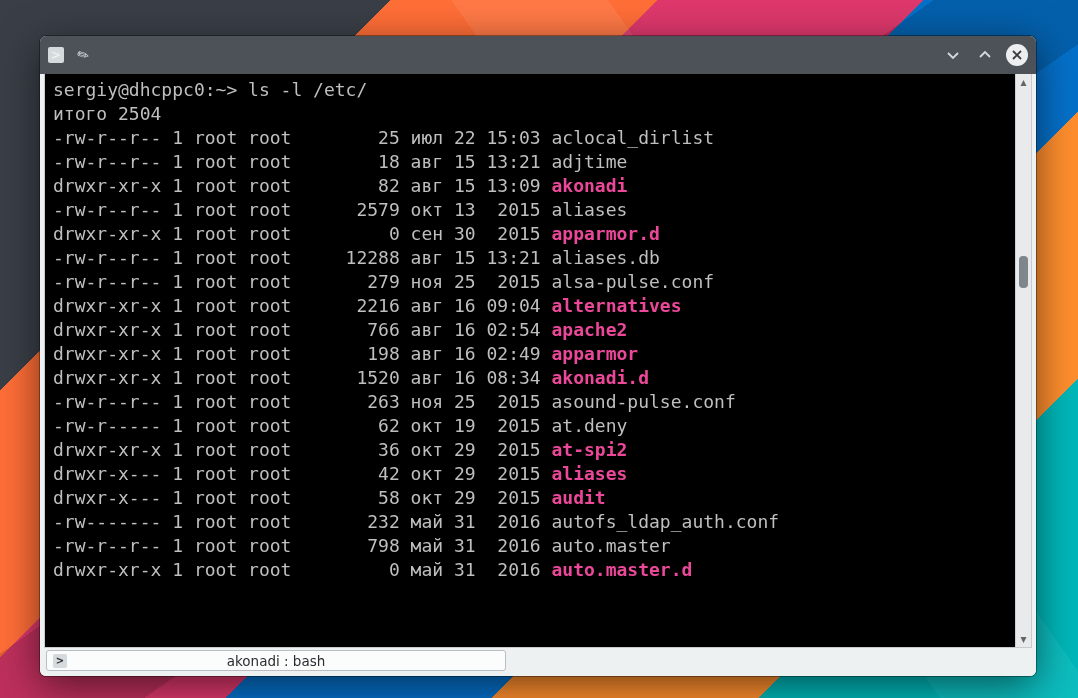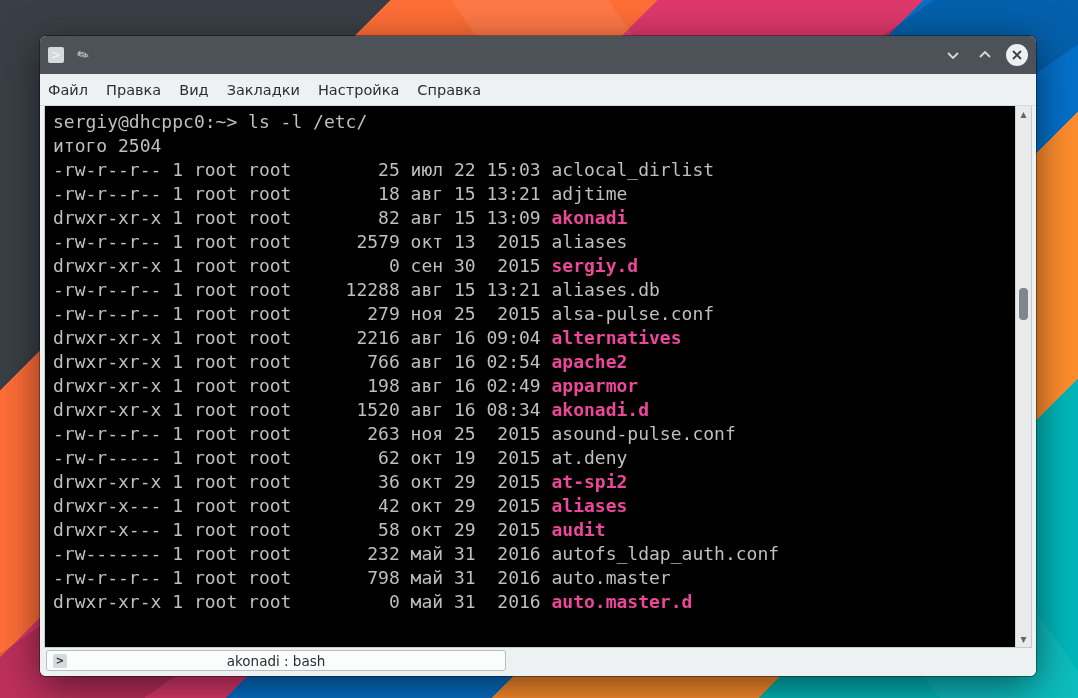--- a/index.html
+++ b/index.html
@@ -158,37 +158,29 @@
           </svg>
       </span>
       <span class="tb-close-circle">
         <svg width="12" height="12" viewBox="0 0 12 12">
             <path d="M2 2l8 8M10 2l-8 8" stroke="#3c3c3c" stroke-width="1.8"></path>
           </svg>
       </span>
     </div>
   </div>
 
-  <div class="menubar">
-    <span>Файл</span>
-    <span>Правка</span>
-    <span>Вид</span>
-    <span>Закладки</span>
-    <span>Настройка</span>
-    <span>Справка</span>
-  </div>
 
   <div class="term-wrap">
     <pre class="terminal" id="terminal"><span class="prompt-user">sergiy@dhcppc0</span>:<span class="prompt-path">~</span>&gt; ls -l /etc/
 итого 2504
 -rw-r--r-- 1 root root        25 июл 22 15:03 aclocal_dirlist
 -rw-r--r-- 1 root root        18 авг 15 13:21 adjtime
 drwxr-xr-x 1 root root        82 авг 15 13:09 <span class="dir">akonadi</span>
 -rw-r--r-- 1 root root      2579 окт 13  2015 aliases
-drwxr-xr-x 1 root root         0 сен 30  2015 <span class="dir">sergiy.d</span>
+drwxr-xr-x 1 root root         0 сен 30  2015 <span class="dir">apparmor.d</span>
 -rw-r--r-- 1 root root     12288 авг 15 13:21 aliases.db
 -rw-r--r-- 1 root root       279 ноя 25  2015 alsa-pulse.conf
 drwxr-xr-x 1 root root      2216 авг 16 09:04 <span class="dir">alternatives</span>
 drwxr-xr-x 1 root root       766 авг 16 02:54 <span class="dir">apache2</span>
 drwxr-xr-x 1 root root       198 авг 16 02:49 <span class="dir">apparmor</span>
 drwxr-xr-x 1 root root      1520 авг 16 08:34 <span class="dir">akonadi.d</span>
 -rw-r--r-- 1 root root       263 ноя 25  2015 asound-pulse.conf
 -rw-r----- 1 root root        62 окт 19  2015 at.deny
 drwxr-xr-x 1 root root        36 окт 29  2015 <span class="dir">at-spi2</span>
 drwxr-x--- 1 root root        42 окт 29  2015 <span class="dir">aliases</span>

